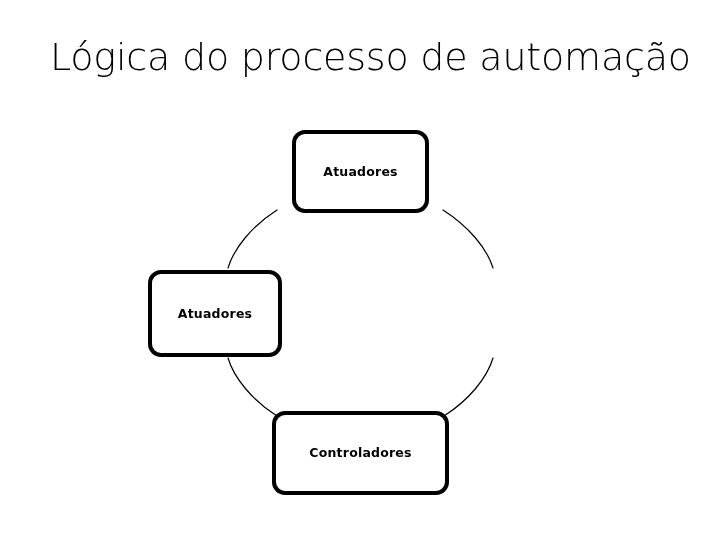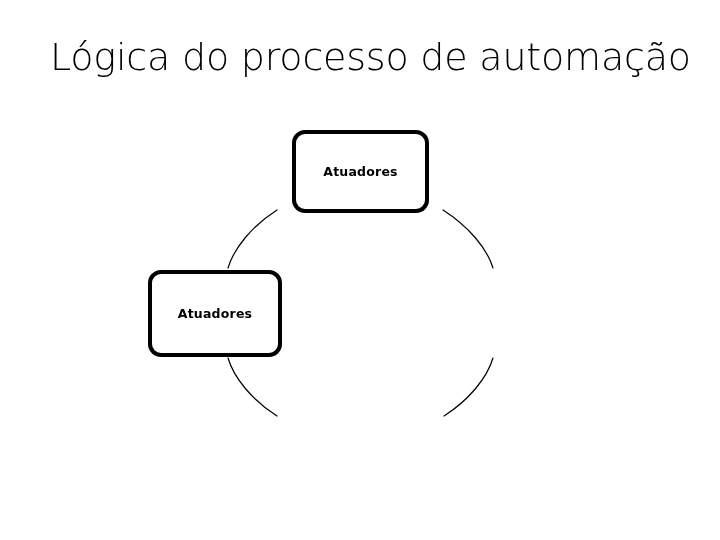--- a/index.html
+++ b/index.html
@@ -108,19 +108,22 @@
       <path d="M 493,358 C 487,378 469,400 444,416" fill="none" stroke="#000000" stroke-width="1.2" stroke-linecap="round"></path>
 
       <path d="M 277,416 C 252,400 234,378 228,358" fill="none" stroke="#000000" stroke-width="1.2" stroke-linecap="round"></path>
     </svg>
 
     <div class="node" id="node-processo">
       <span class="node-label">Atuadores</span>
     </div>
 
 
+    <div class="node" id="node-controladores">
+      <span class="node-label">Controladores</span>
+    </div>
 
     <div class="node" id="node-atuadores">
       <span class="node-label">Atuadores</span>
     </div>
 
   </div>
 </div>
 
 </body></html>

